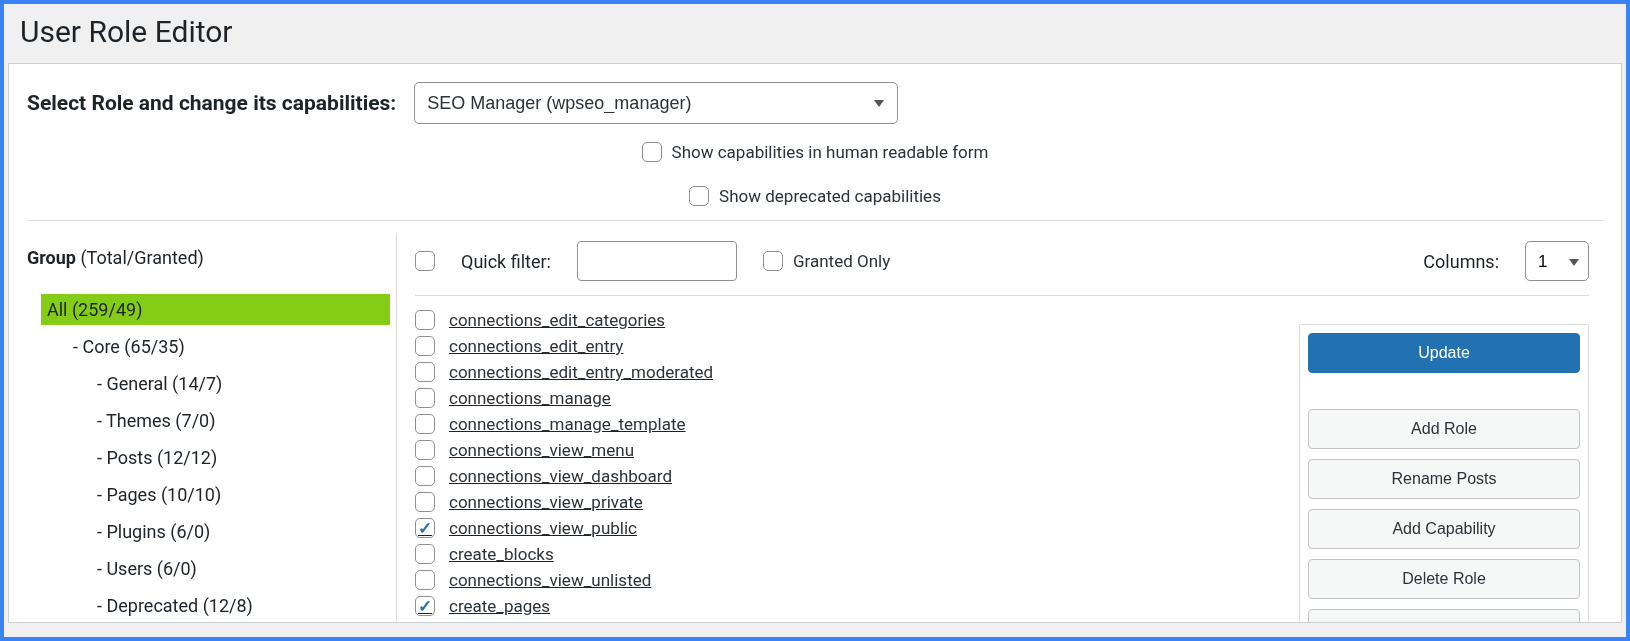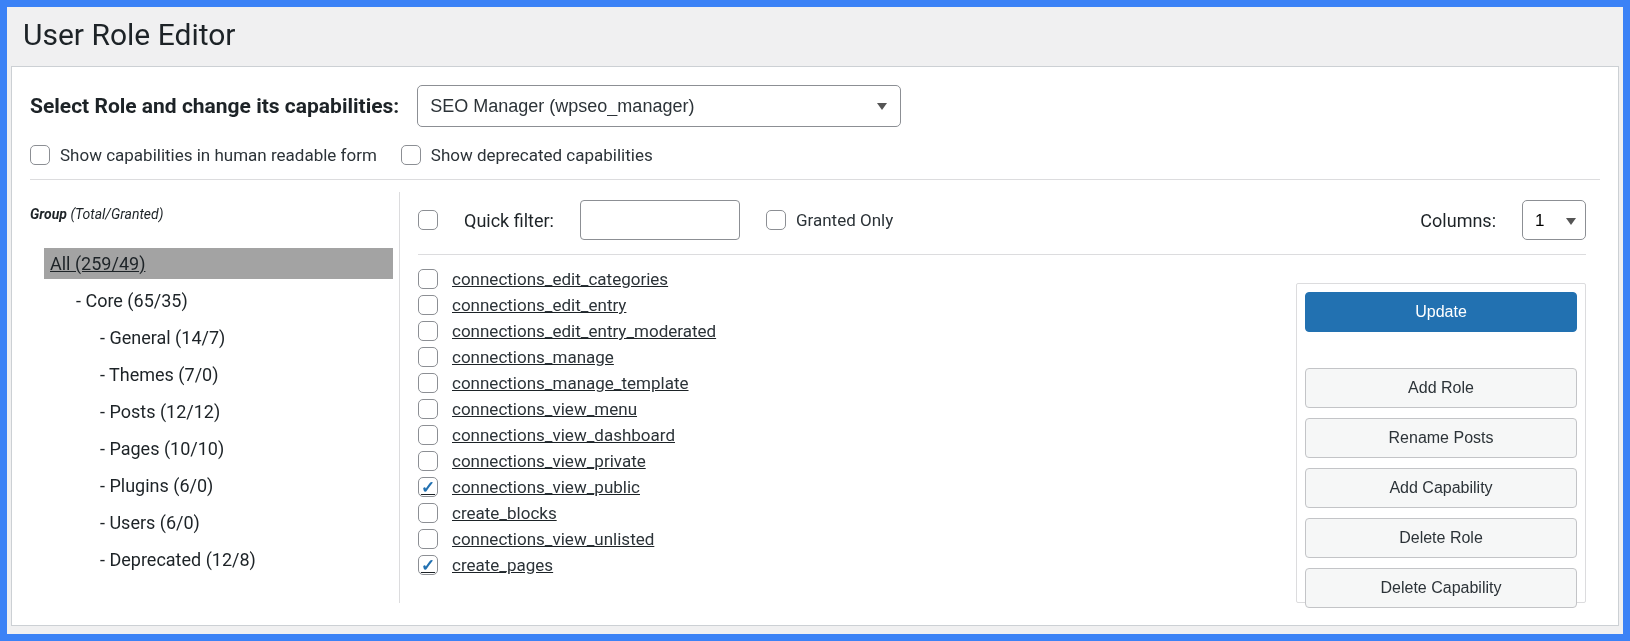--- a/index.html
+++ b/index.html
@@ -4,21 +4,21 @@
 <style>
   * { box-sizing: border-box; }
   body {
     margin: 0;
     font-family: -apple-system, BlinkMacSystemFont, "Segoe UI", Roboto, sans-serif;
     font-size: 15px;
     color: #1d2327;
     background: #f0f0f1;
   }
   .outer {
-    border: 7px solid #3b82f6;
+    border: 4px solid #3b82f6;
     width: 1630px;
     height: 641px;
     overflow: hidden;
     background: #f0f0f1;
     padding: 0 4px 16px 4px;
   }
   h1.page-title {
     font-size: 30px;
     font-weight: 400;
     margin: 10px 0 14px 12px;
@@ -69,20 +69,21 @@
     border-right: 5px solid transparent;
     border-top: 7px solid #555;
   }
   .row2 {
     display: flex;
     align-items: center;
     gap: 24px;
     padding-bottom: 14px;
     border-bottom: 1px solid #dcdcde;
     margin-bottom: 12px;
+    flex-direction: column;
   }
   .cb {
     width: 20px; height: 20px;
     border: 1px solid #8c8f94;
     border-radius: 5px;
     background: #fff;
     display: inline-flex;
     align-items: center;
     justify-content: center;
     flex-shrink: 0;
@@ -102,37 +103,35 @@
 
   .main-grid {
     display: flex;
   }
   .left-col {
     width: 370px;
     border-right: 1px solid #dcdcde;
     padding-right: 6px;
   }
   .group-head {
-    font-size: 14px;
+    font-size: 18px;
     margin: 14px 0 26px 0;
-    font-style: italic;
   }
   .group-head b { font-weight: 700; }
   .group-tree {
     padding-left: 14px;
   }
   .tree-item {
     font-size: 18px;
     padding: 5px 6px;
     margin-bottom: 6px;
     cursor: pointer;
   }
   .tree-item.sel {
-    background: #a3a3a3;
-    text-decoration: underline;
+    background: #84cc16;
   }
   .ind1 { margin-left: 26px; }
   .ind2 { margin-left: 50px; }
 
   .mid-col {
     flex: 1;
     padding: 0 14px 0 18px;
   }
   .filter-row {
     display: flex;

